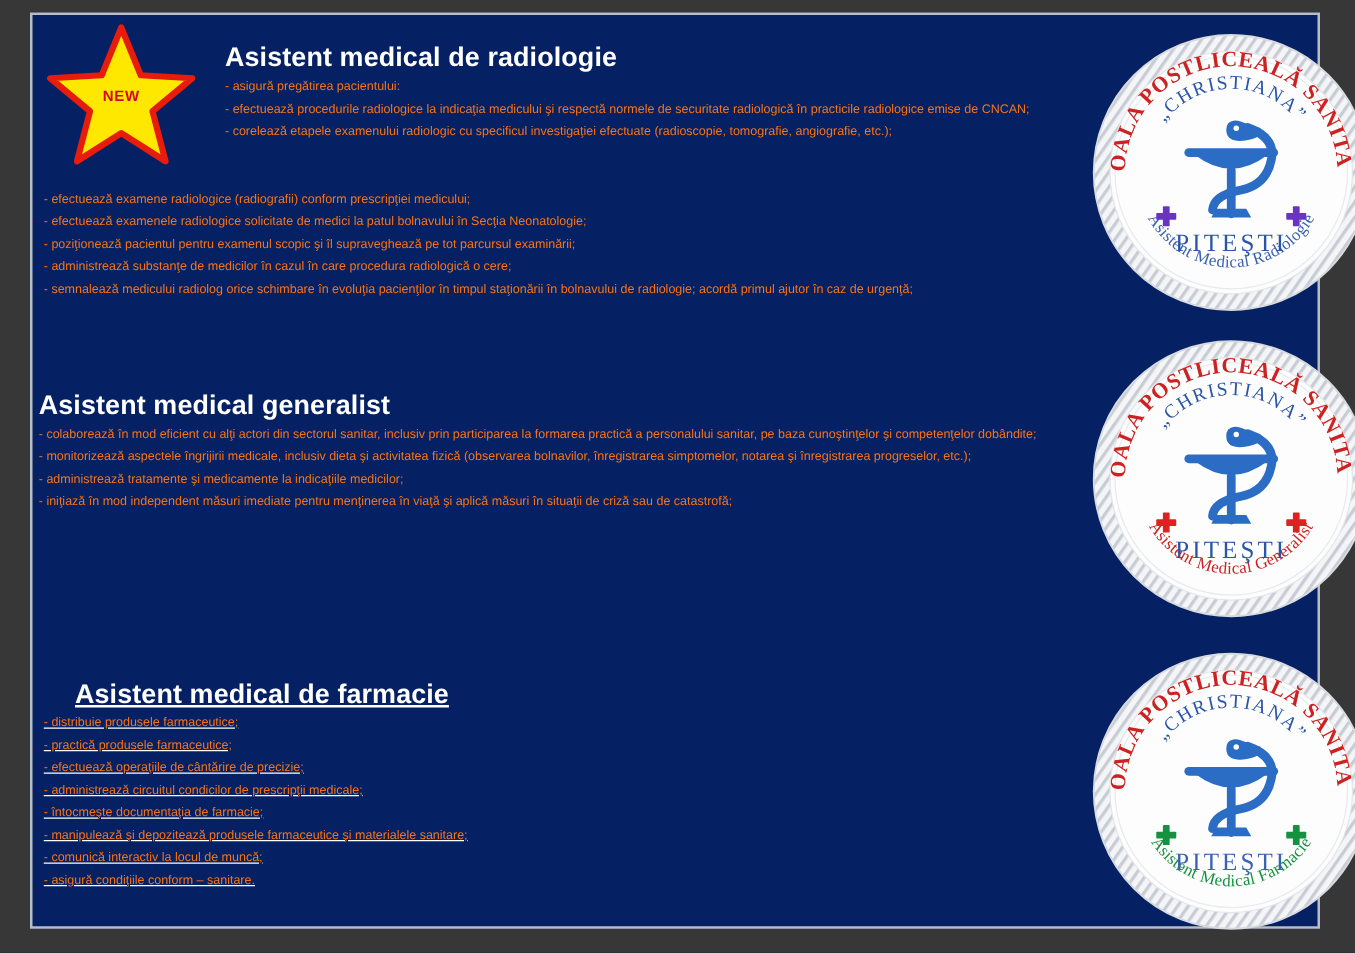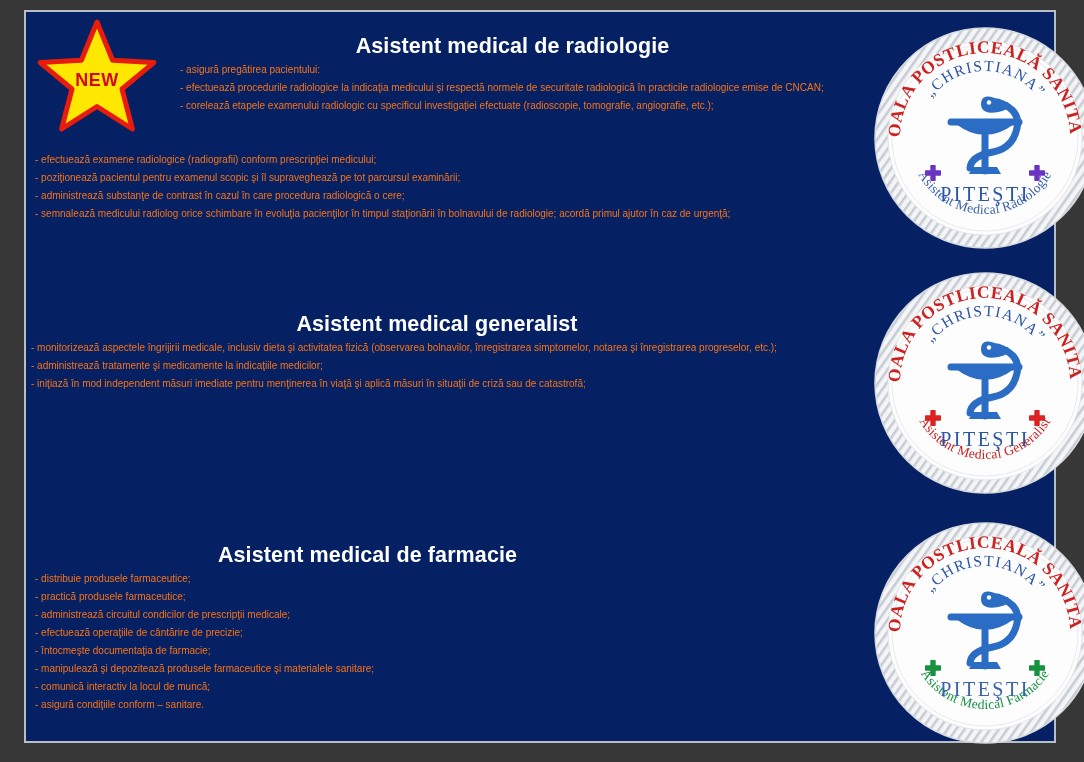--- a/index.html
+++ b/index.html
@@ -37,48 +37,47 @@
     height: 126px;
     z-index: 6;
   }
   #new-star svg { display: block; width: 126px; height: 126px; }
   #new-star .star-label {
     position: absolute;
     left: 0; top: 56px;
     width: 126px;
     text-align: center;
     color: #d2091a;
-    font-size: 18px;
+    font-size: 12px;
     font-weight: bold;
     letter-spacing: 0.5px;
     font-family: "Liberation Sans", sans-serif;
     pointer-events: none;
   }
   
   .section { position: absolute; z-index: 3; color: #ffffff; }
   .sec-title {
     font-size: 21.5px;
     font-weight: bold;
     color: #ffffff;
     letter-spacing: 0.1px;
     line-height: 1.15;
     margin: 0 0 2px 0;
     font-family: "Liberation Sans", sans-serif;
-    text-align: center;
   }
   .sec-body { font-size: 10px; line-height: 18px; color: #f97316; }
   .sec-body .li { white-space: pre-wrap; }
 
   #sec-radiologie { left: 129px; top: 22px; width: 690px; }
   #sec-radiologie .sec-title { margin-left: 25px; }
   #sec-radiologie .indent { margin-left: 25px; }
   #rad-tail { position: absolute; left: 9px; top: 139px; width: 810px; z-index: 3; }
 
   #sec-generalist { left: 5px; top: 300px; width: 812px; }
-  #sec-farmacie  { left: 9px; top: 531px; width: 640px; }
+  #sec-farmacie  { left: 9px; top: 531px; width: 640px; text-decoration: underline; }
   #sec-farmacie .sec-title { margin-left: 25px; }
 
   
   .seal {
     position: absolute;
     width: 228px;
     height: 228px;
     z-index: 5;
   }
   .seal svg { display: block; width: 228px; height: 228px; }
@@ -103,41 +102,43 @@
     <div class="section" id="sec-radiologie">
       <h2 class="sec-title">Asistent medical de radiologie</h2>
       <div class="sec-body indent">
         <div class="li">- asigură pregătirea pacientului:</div>
         <div class="li">- efectuează procedurile radiologice la indicaţia medicului şi respectă normele de securitate radiologică în practicile radiologice emise de CNCAN;</div>
         <div class="li">- corelează etapele examenului radiologic cu specificul investigaţiei efectuate (radioscopie, tomografie, angiografie, etc.);</div>
       </div>
     </div>
     <div class="sec-body" id="rad-tail">
       <div class="li">- efectuează examene radiologice (radiografii) conform prescripţiei medicului;</div>
+      <div class="li">- efectuează examenele radiologice solicitate de medici la patul bolnavului în Secţia Neonatologie;</div>
       <div class="li">- poziţionează pacientul pentru examenul scopic şi îl supraveghează pe tot parcursul examinării;</div>
-      <div class="li">- administrează substanţe de contrast în cazul în care procedura radiologică o cere;</div>
+      <div class="li">- administrează substanţe de medicilor în cazul în care procedura radiologică o cere;</div>
       <div class="li">- semnalează medicului radiolog orice schimbare în evoluţia pacienţilor în timpul staţionării în bolnavului de radiologie; acordă primul ajutor în caz de urgenţă;</div>
     </div>
 
     <div class="section" id="sec-generalist">
       <h2 class="sec-title">Asistent medical generalist</h2>
       <div class="sec-body">
+        <div class="li">- colaborează în mod eficient cu alţi actori din sectorul sanitar, inclusiv prin participarea la formarea practică a personalului sanitar, pe baza cunoştinţelor şi competenţelor dobândite;</div>
         <div class="li">- monitorizează aspectele îngrijirii medicale, inclusiv dieta şi activitatea fizică (observarea bolnavilor, înregistrarea simptomelor, notarea şi înregistrarea progreselor, etc.);</div>
         <div class="li">- administrează tratamente şi medicamente la indicaţiile medicilor;</div>
         <div class="li">- iniţiază în mod independent măsuri imediate pentru menţinerea în viaţă şi aplică măsuri în situaţii de criză sau de catastrofă;</div>
       </div>
     </div>
 
     <div class="section" id="sec-farmacie">
       <h2 class="sec-title">Asistent medical de farmacie</h2>
       <div class="sec-body">
         <div class="li">- distribuie produsele farmaceutice;</div>
         <div class="li">- practică produsele farmaceutice;</div>
+        <div class="li">- efectuează operaţiile de cântărire de precizie;</div>
         <div class="li">- administrează circuitul condicilor de prescripţii medicale;</div>
-        <div class="li">- efectuează operaţiile de cântărire de precizie;</div>
         <div class="li">- întocmeşte documentaţia de farmacie;</div>
         <div class="li">- manipulează şi depozitează produsele farmaceutice şi materialele sanitare;</div>
         <div class="li">- comunică interactiv la locul de muncă;</div>
         <div class="li">- asigură condiţiile conform – sanitare.</div>
       </div>
     </div>
 
     <div class="seal" id="seal-1">
         <svg viewBox="0 0 228 228">
           <defs>

